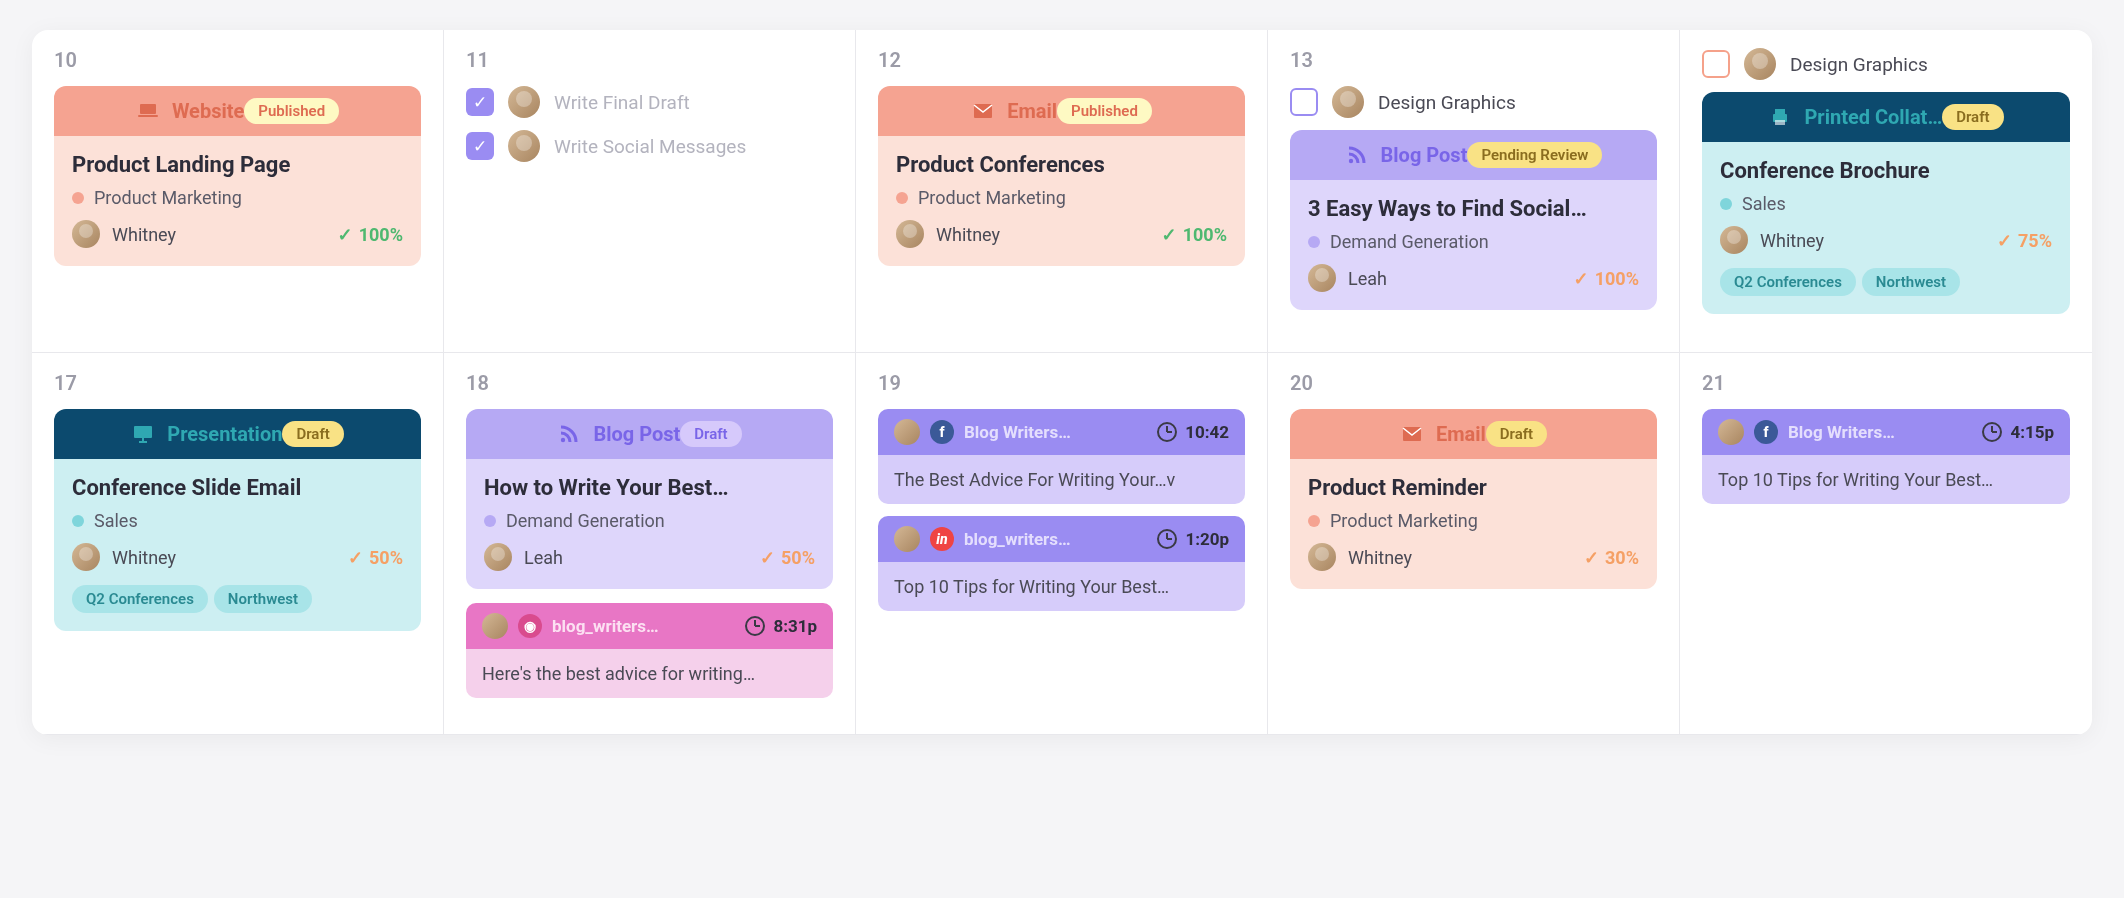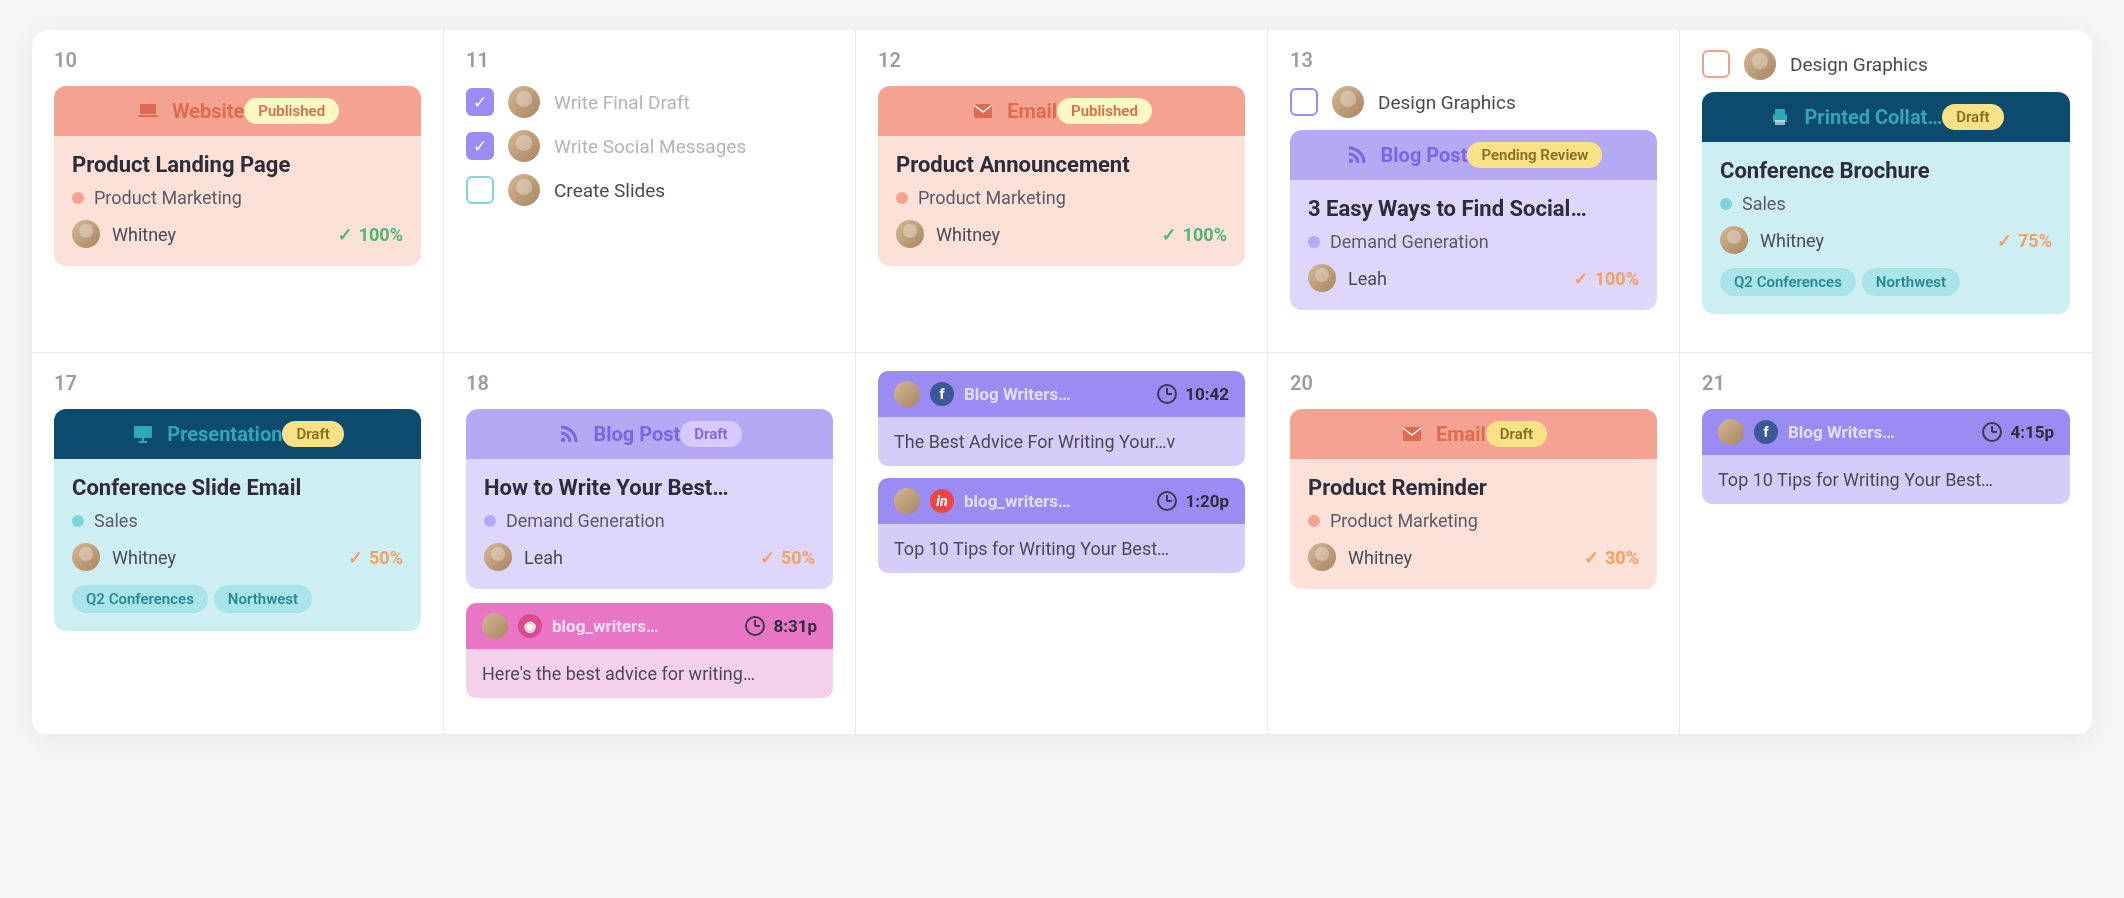--- a/index.html
+++ b/index.html
@@ -234,43 +234,38 @@
       <div class="task-row">
         <div class="checkbox checked">✓</div>
         <span class="avatar"></span>
         <span class="task-label done">Write Final Draft</span>
       </div>
       <div class="task-row">
         <div class="checkbox checked">✓</div>
         <span class="avatar"></span>
         <span class="task-label done">Write Social Messages</span>
       </div>
-      <div class="task-row">
-        <div class="checkbox unchecked-teal"></div>
-        <span class="avatar"></span>
-        <span class="task-label">Create Slides</span>
-      </div>
     </div>
     <div class="day-cell">
       <div class="day-number">12</div>
       <div class="card theme-orange">
         <div class="card-header">
           <div class="card-header-left">
             <span class="card-type-icon ico">
               <svg viewBox="0 0 24 24" fill="#de6b51">
                 <rect x="3" y="5" width="18" height="14" rx="1"></rect>
                 <path d="M3 6 L12 13 L21 6" stroke="#fff" stroke-width="1.5" fill="none"></path>
               </svg>
             </span>
             <span class="card-type-label">Email</span>
           </div>
           <span class="status-pill ">Published</span>
         </div>
         <div class="card-body">
-          <div class="card-title">Product Announcement</div>
+          <div class="card-title">Product Conferences</div>
           <div class="card-category-row">
             <span class="dot" style="background: rgb(245, 163, 145);"></span>
             <span class="card-category">Product Marketing</span>
           </div>
           <div class="card-footer-row">
             <div class="card-assignee">
               <span class="avatar"></span>
               <span class="assignee-name">Whitney</span>
             </div>
             <div class="progress">
@@ -445,20 +440,21 @@
           </div>
           <div class="social-time-wrap">
             <span class="clock-icon"></span>
             <span class="social-time">8:31p</span>
           </div>
         </div>
         <div class="social-body">Here's the best advice for writing…</div>
       </div>
     </div>
     <div class="day-cell">
+      <div class="day-number">19</div>
       <div class="social-card social-purple">
         <div class="social-header">
           <div class="social-header-left">
             <span class="mini-avatar"></span>
             <span class="social-icon-badge badge-fb">f</span>
             <span class="social-handle">Blog Writers…</span>
           </div>
           <div class="social-time-wrap">
             <span class="clock-icon"></span>
             <span class="social-time">10:42</span>

